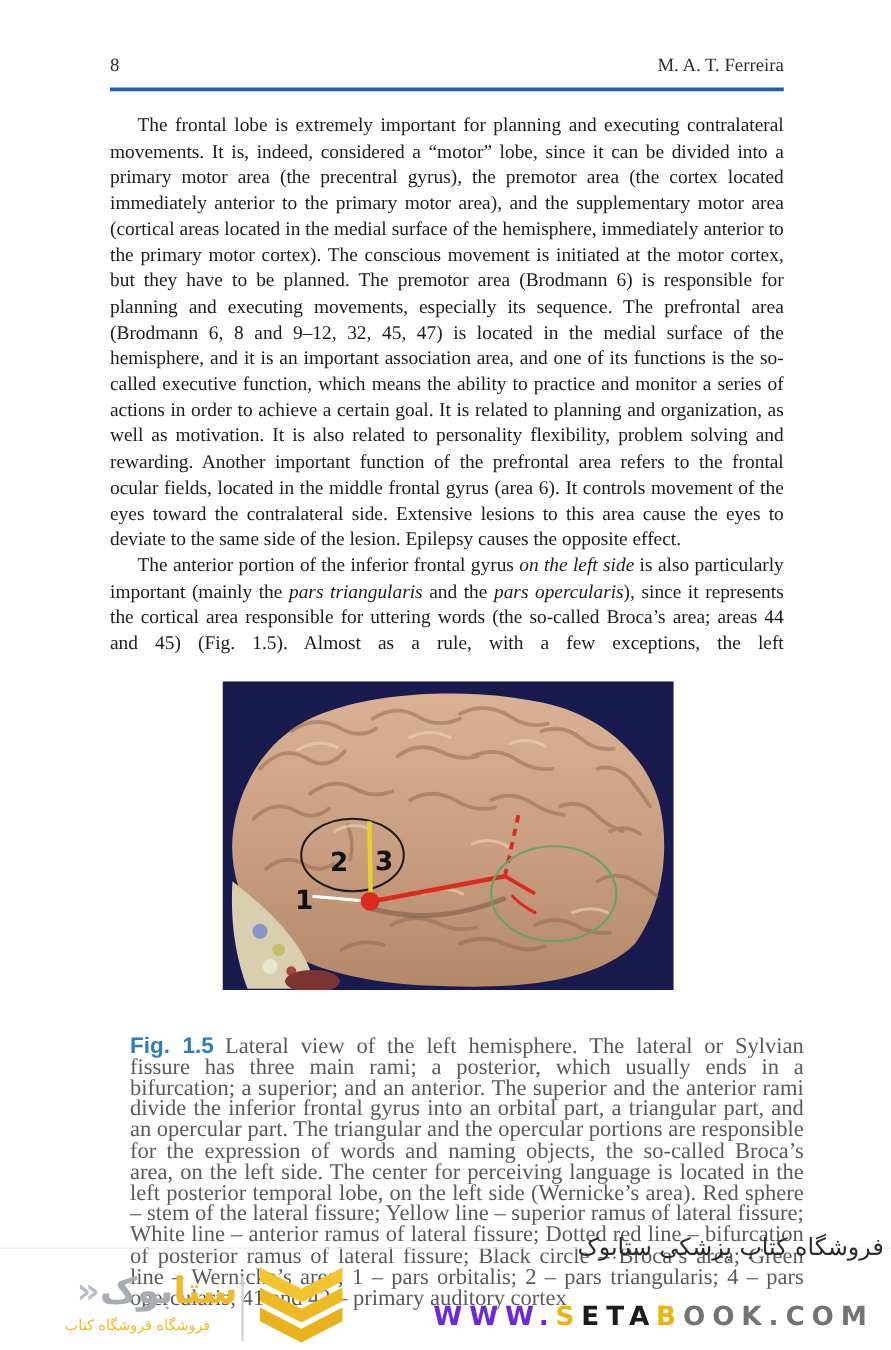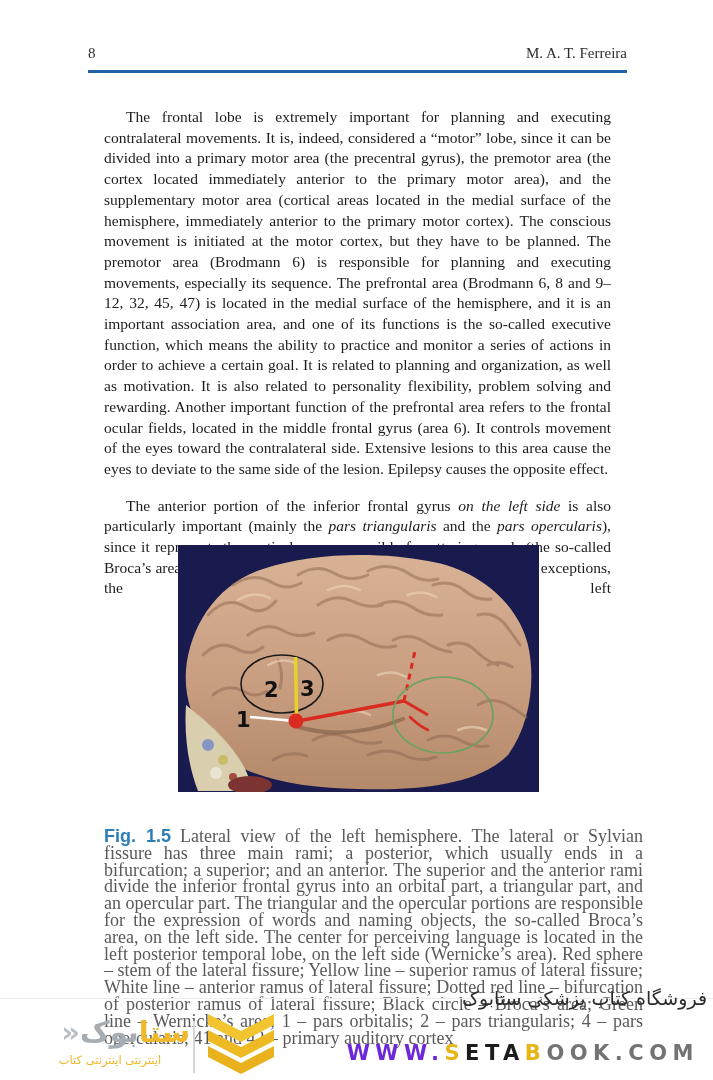--- a/index.html
+++ b/index.html
@@ -8,21 +8,21 @@
   .abs{position:absolute;}
 
   
   .hdr{left:88px;top:45px;width:539px;display:flex;justify-content:space-between;
        font-size:15px;color:#2e2e2e;}
   .rule{left:88px;top:70px;width:539px;height:3px;}
 
   
   .bodytext{left:88px;top:91px;width:539px;color:#1c1c1c;font-size:15.5px;
             line-height:20.7px;text-align:justify;}
-  .bodytext p{margin:16px;text-indent:22px;}
+  .bodytext p{margin:0;text-indent:22px;}
   .bodytext p.cont{text-align-last:justify;}
 
   
   .fig{left:178px;top:545px;width:361px;height:247px;}
   .fig svg{display:block;}
 
   
   .caption{left:88px;top:810px;width:539px;font-size:18px;line-height:16.8px;
            color:#595959;text-align:justify;margin-left:16px;}
   .caption .cap-label{font-family:"Liberation Sans", sans-serif;font-weight:bold;
@@ -136,20 +136,20 @@
 <p class="abs caption">
   <span class="cap-label" style="color: rgb(45, 125, 182);">Fig. 1.5</span><span>Lateral view of the left hemisphere. The lateral or Sylvian fissure has three main rami; a posterior, which usually ends in a bifurcation; a superior; and an anterior. The superior and the anterior rami divide the inferior frontal gyrus into an orbital part, a triangular part, and an opercular part. The triangular and the opercular portions are responsible for the expression of words and naming objects, the so-called Broca’s area, on the left side. The center for perceiving language is located in the left posterior temporal lobe, on the left side (Wernicke’s area). Red sphere – stem of the lateral fissure; Yellow line – superior ramus of lateral fissure; White line – anterior ramus of lateral fissure; Dotted red line – bifurcation of posterior ramus of lateral fissure; Black circle – Broca’s area; Green line – Wernicke’s area; 1 – pars orbitalis; 2 – pars triangularis; 4 – pars opercularis; 41 and 42 – primary auditory cortex</span>
 </p>
 
 <div class="abs foot-sep"></div>
 
 <div class="abs store-fa">فروشگاه کتاب پزشکی ستابوک</div>
 <div class="abs url"><span style="color: #6d28d9;">WWW.</span><span style="color: rgb(233, 181, 19);">S</span><span style="color: rgb(28, 28, 28);">ETA</span><span style="color: rgb(233, 181, 19);">B</span><span style="color: #737373; text-align: center;">OOK.COM</span></div>
 
 <div class="abs wordmark"><span style="color: rgb(240, 185, 41);">ستا</span><span style="color: rgb(167, 173, 179);">بوک</span><span style="color: rgb(185, 190, 196);">«</span></div>
-<div class="abs tagline" style="color: rgb(240, 185, 41);">اینترنتی اینترنتی کتاب</div>
+<div class="abs tagline" style="color: rgb(240, 185, 41);">فروشگاه فروشگاه کتاب</div>
 <div class="abs logo-divider"></div>
 
 <svg class="abs emblem" width="74" height="64" viewBox="0 0 74 64">
   <polygon points="4,2 37,19 70,2 70,13 37,30 4,13" fill="#f2c42f"></polygon>
   <polygon points="4,18 37,35 70,18 70,29 37,46 4,29" fill="#eeba24"></polygon>
   <polygon points="4,34 37,51 70,34 70,45 37,62 4,45" fill="#e9b11c"></polygon>
 </svg>
 
 </body></html>

